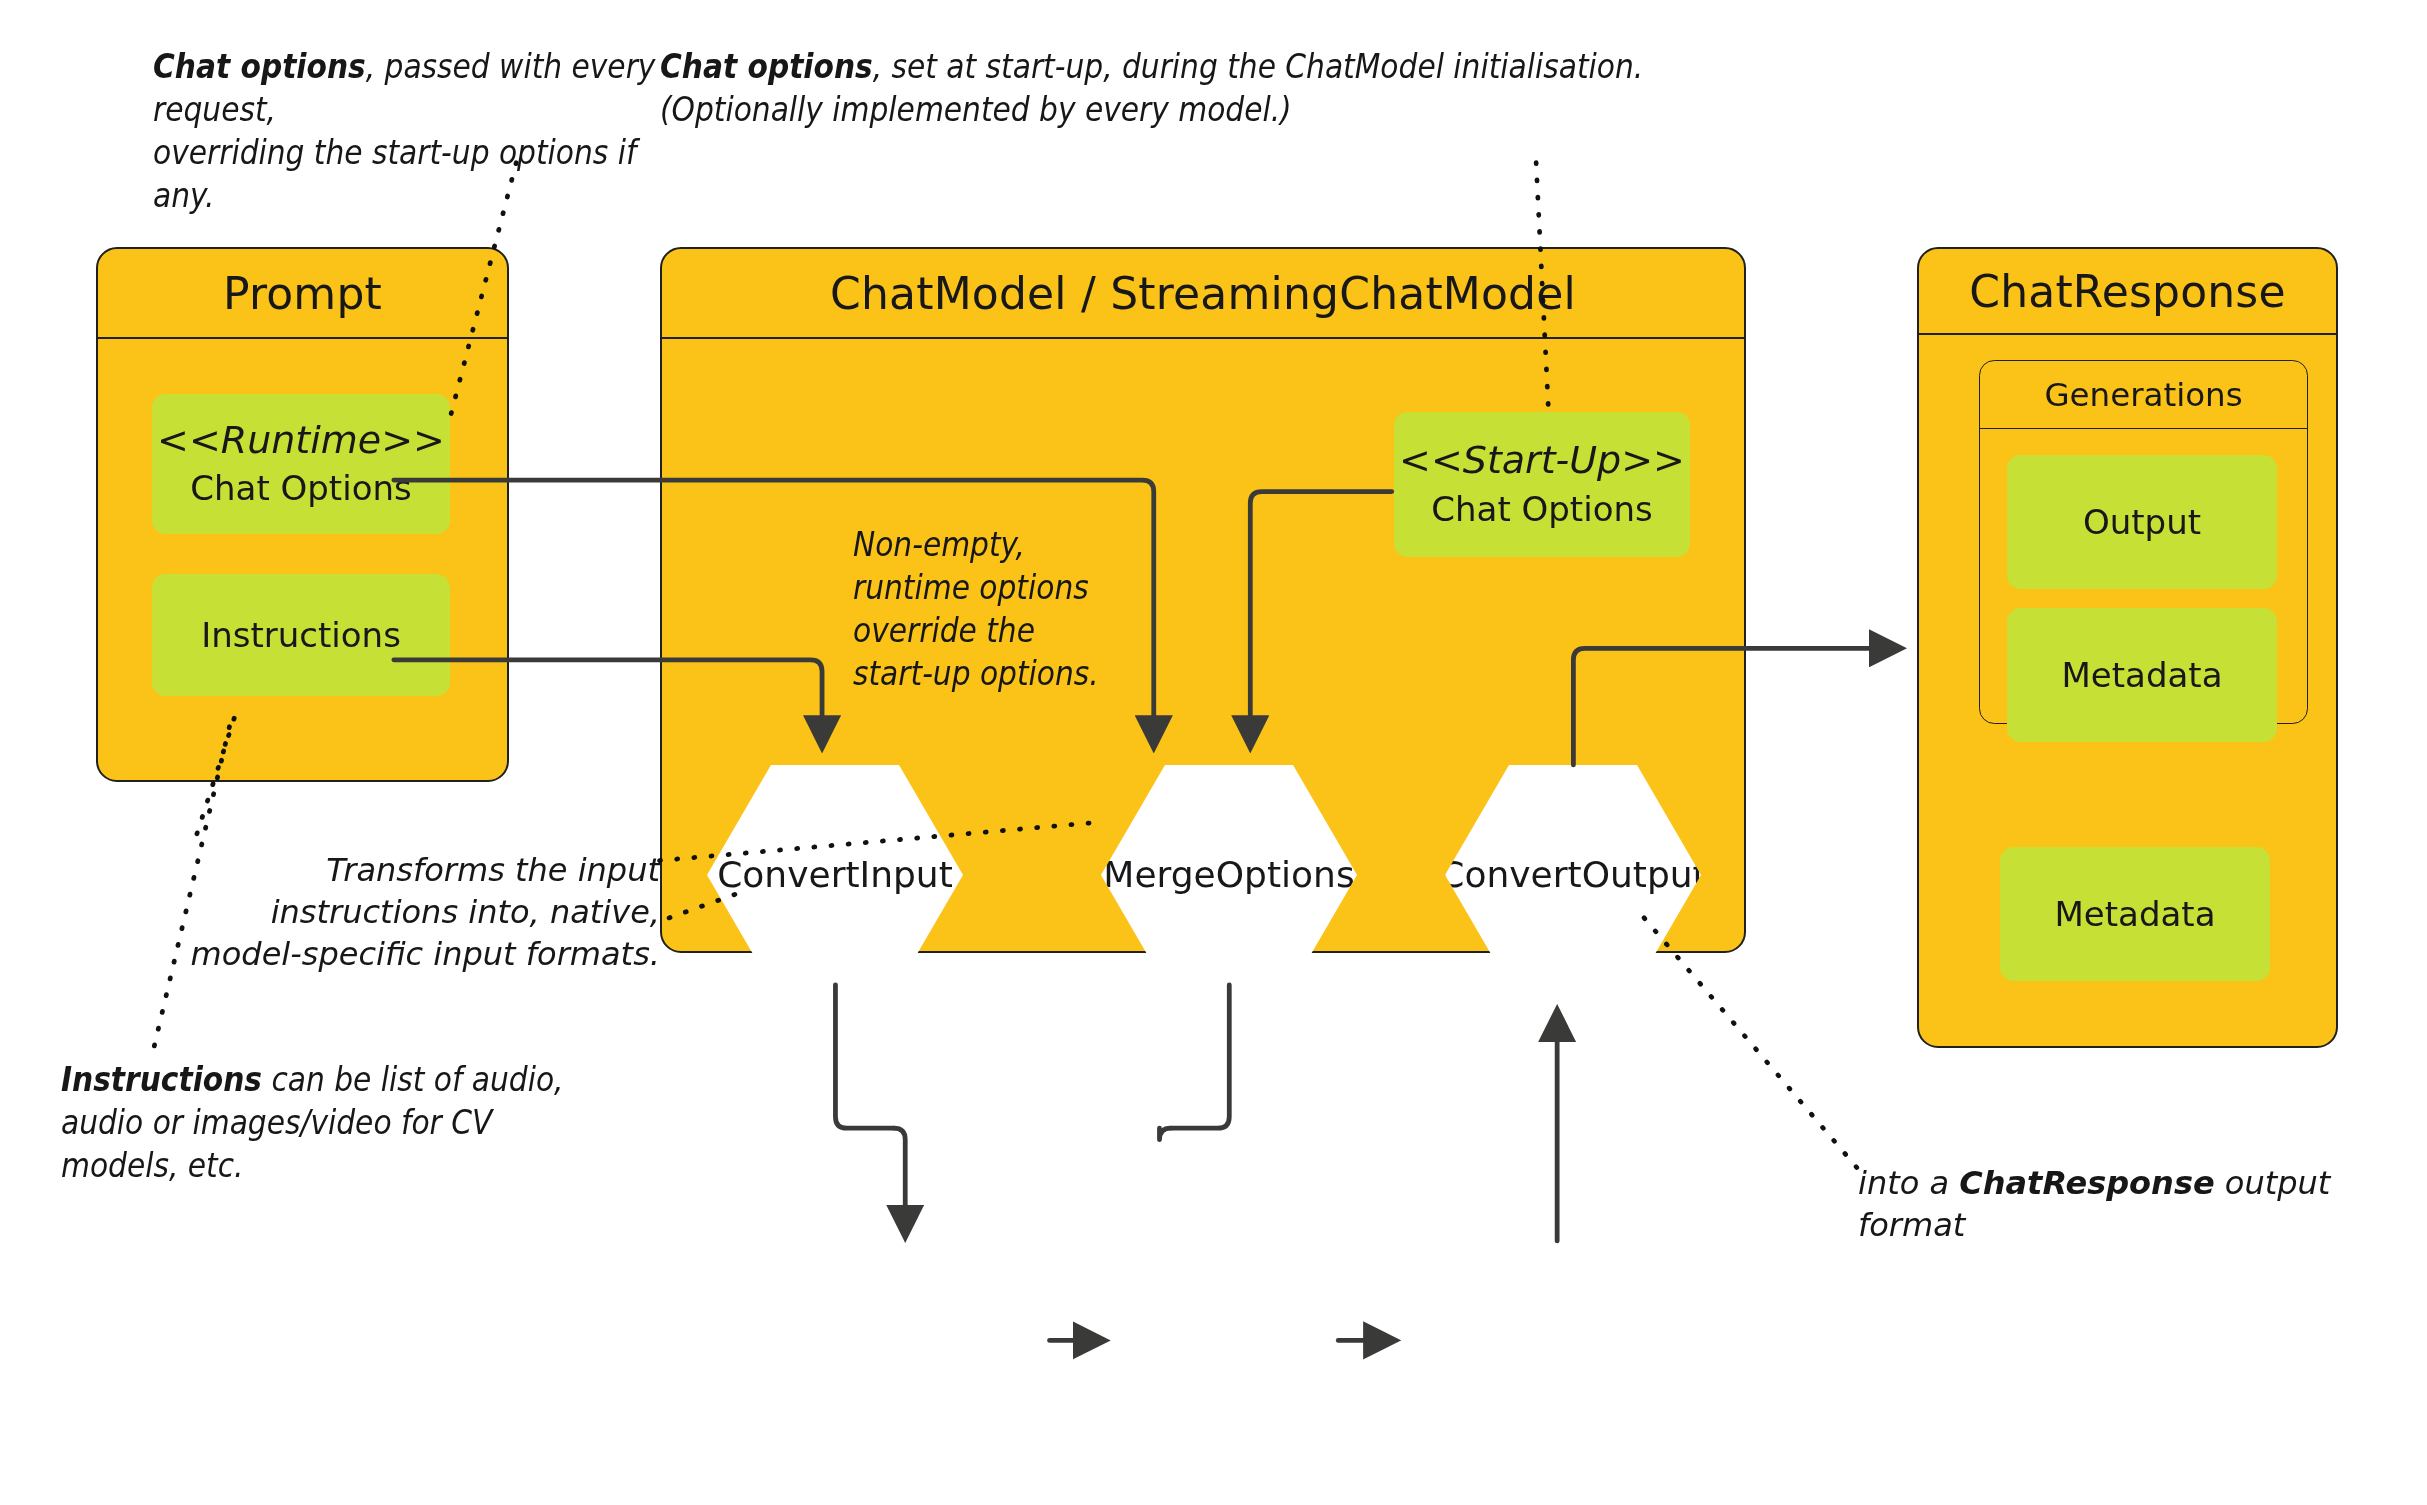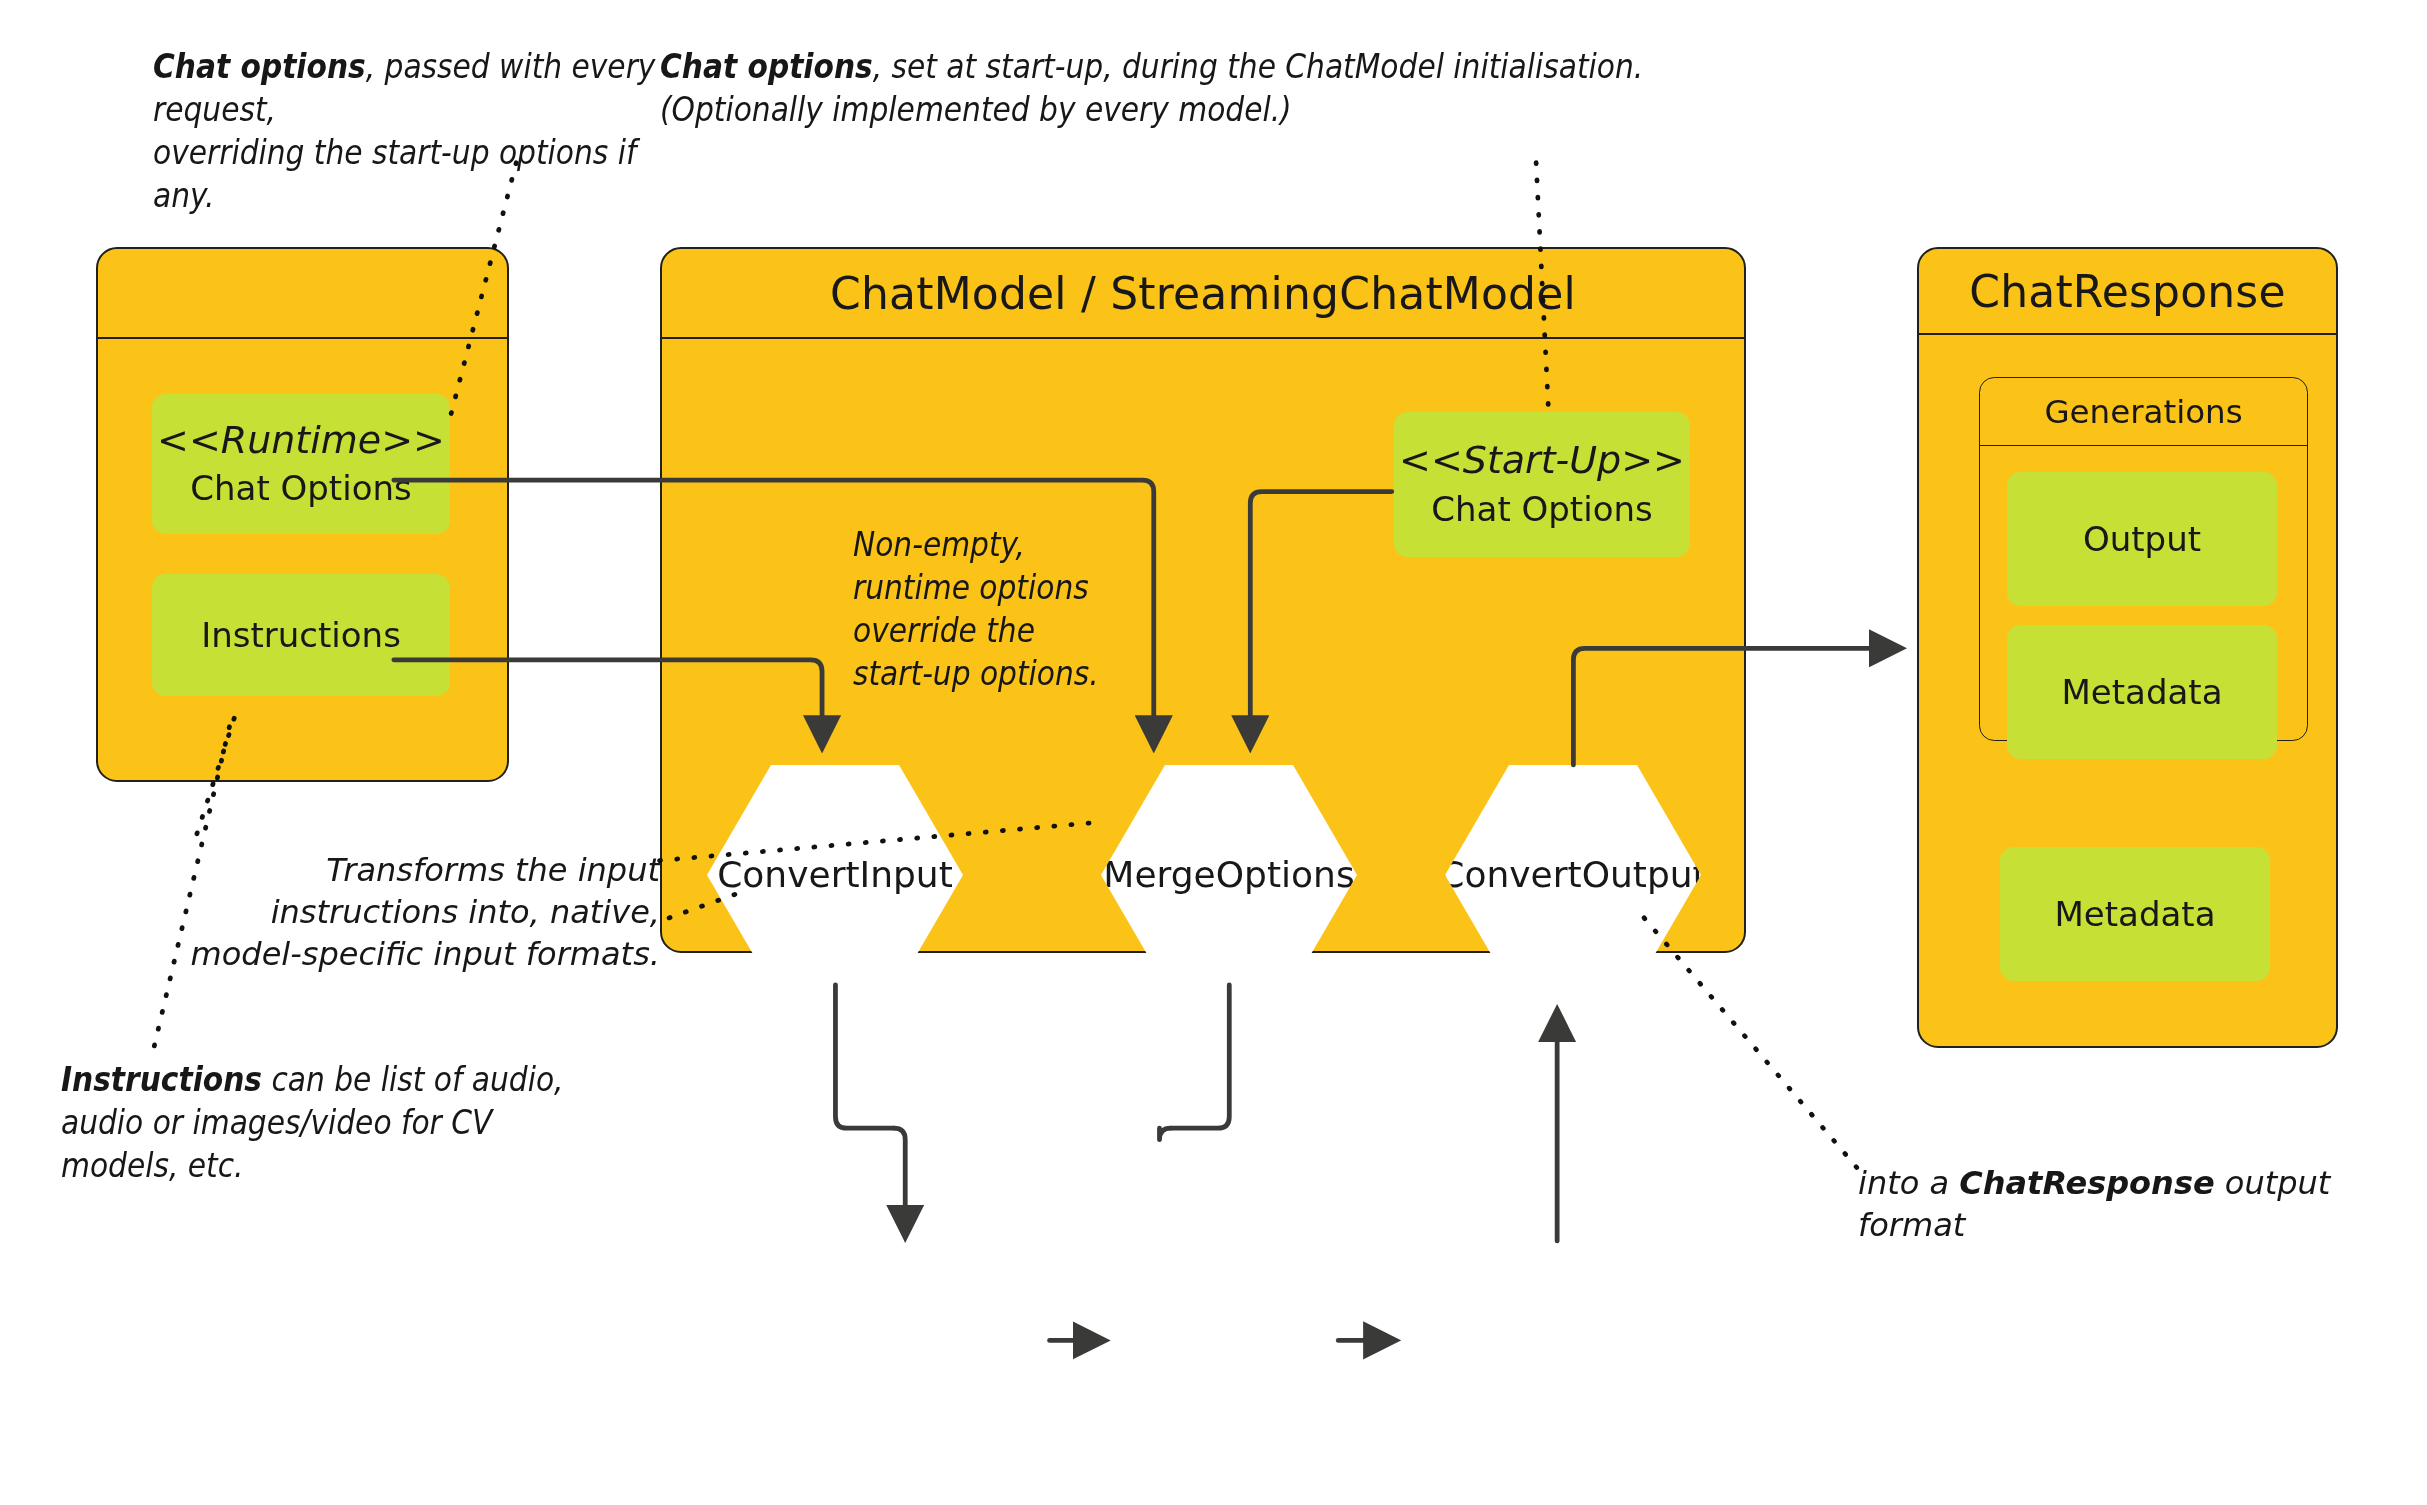--- a/index.html
+++ b/index.html
@@ -67,20 +67,21 @@
     <span><b>Chat options</b><span>, passed with every  request,</span></span><br>
     <span>overriding the start-up options if any.</span>
   </div>
 
   <div class="note" style="left:660px;top:46px;width:1109px;">
     <span><b>Chat options</b><span>, set at start-up, during  the ChatModel initialisation.</span></span><br>
     <span>(Optionally implemented by every model.)</span>
   </div>
 
   <div class="abs uml" style="left:96px;top:247px;width:413px;height:535px;">
+    <div class="uml-title" style="height:88px;">Prompt</div>
     <div class="uml-divider" style="top:88px;"></div>
 
     <div class="abs chip" style="left:54px;top:145px;width:298px;height:140px;">
       <div class="l1">&lt;&lt;Runtime&gt;&gt;</div>
       <div class="l2" style="margin-top:9.6px;">Chat Options</div>
     </div>
 
     <div class="abs chip" style="left:54px;top:325px;width:298px;height:122px;">
       <div class="single">Instructions</div>
     </div>
@@ -113,21 +114,21 @@
 
   <div class="hex" style="left:1445px;top:765px;width:256px;height:220px;">
     <span>Convert</span>
     <span>Output</span>
   </div>
 
   <div class="abs uml" style="left:1917px;top:247px;width:421px;height:801px;">
     <div class="uml-title" style="height:84px;">ChatResponse</div>
     <div class="uml-divider" style="top:84px;"></div>
 
-    <div class="abs nested" style="left:60px;top:128px;width:329px;height:364px;">
+    <div class="abs nested" style="left:60px;top:111px;width:329px;height:364px;">
       <div class="nested-title" style="height:67px;">Generations</div>
       <div class="nested-divider" style="top:67px;"></div>
 
       <div class="abs chip" style="left:27px;top:94px;width:270px;height:134px;">
         <div class="single">Output</div>
       </div>
 
       <div class="abs chip" style="left:27px;top:247px;width:270px;height:134px;">
         <div class="single">Metadata</div>
       </div>

